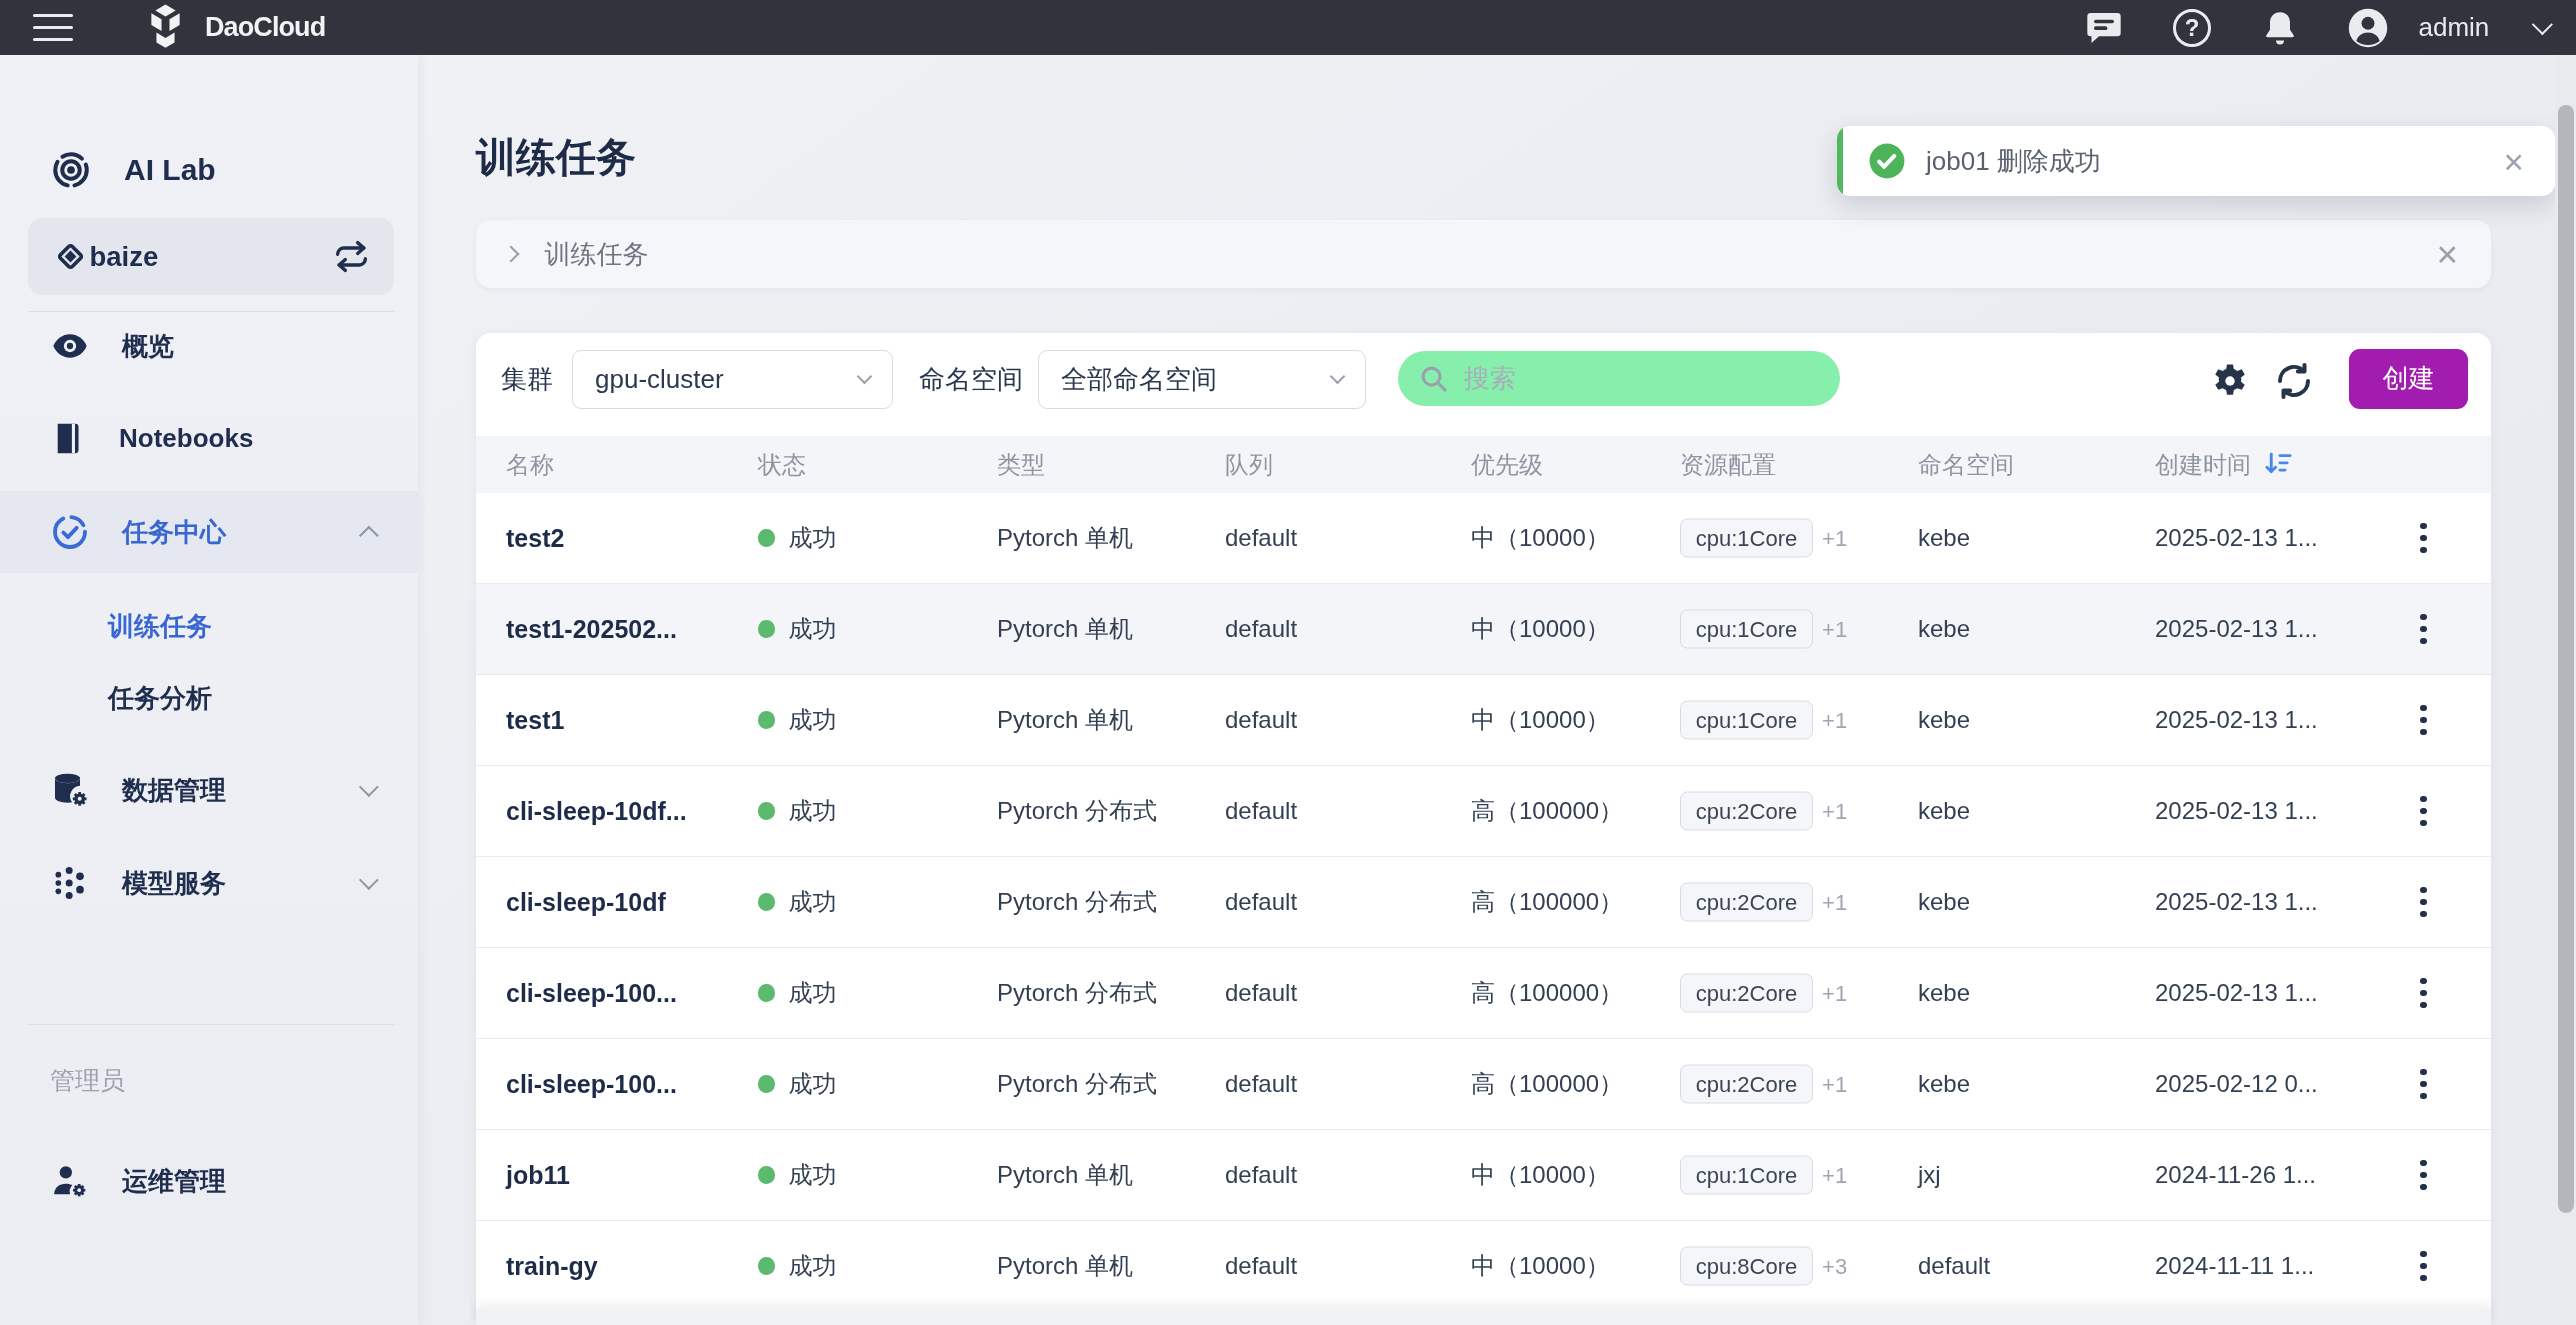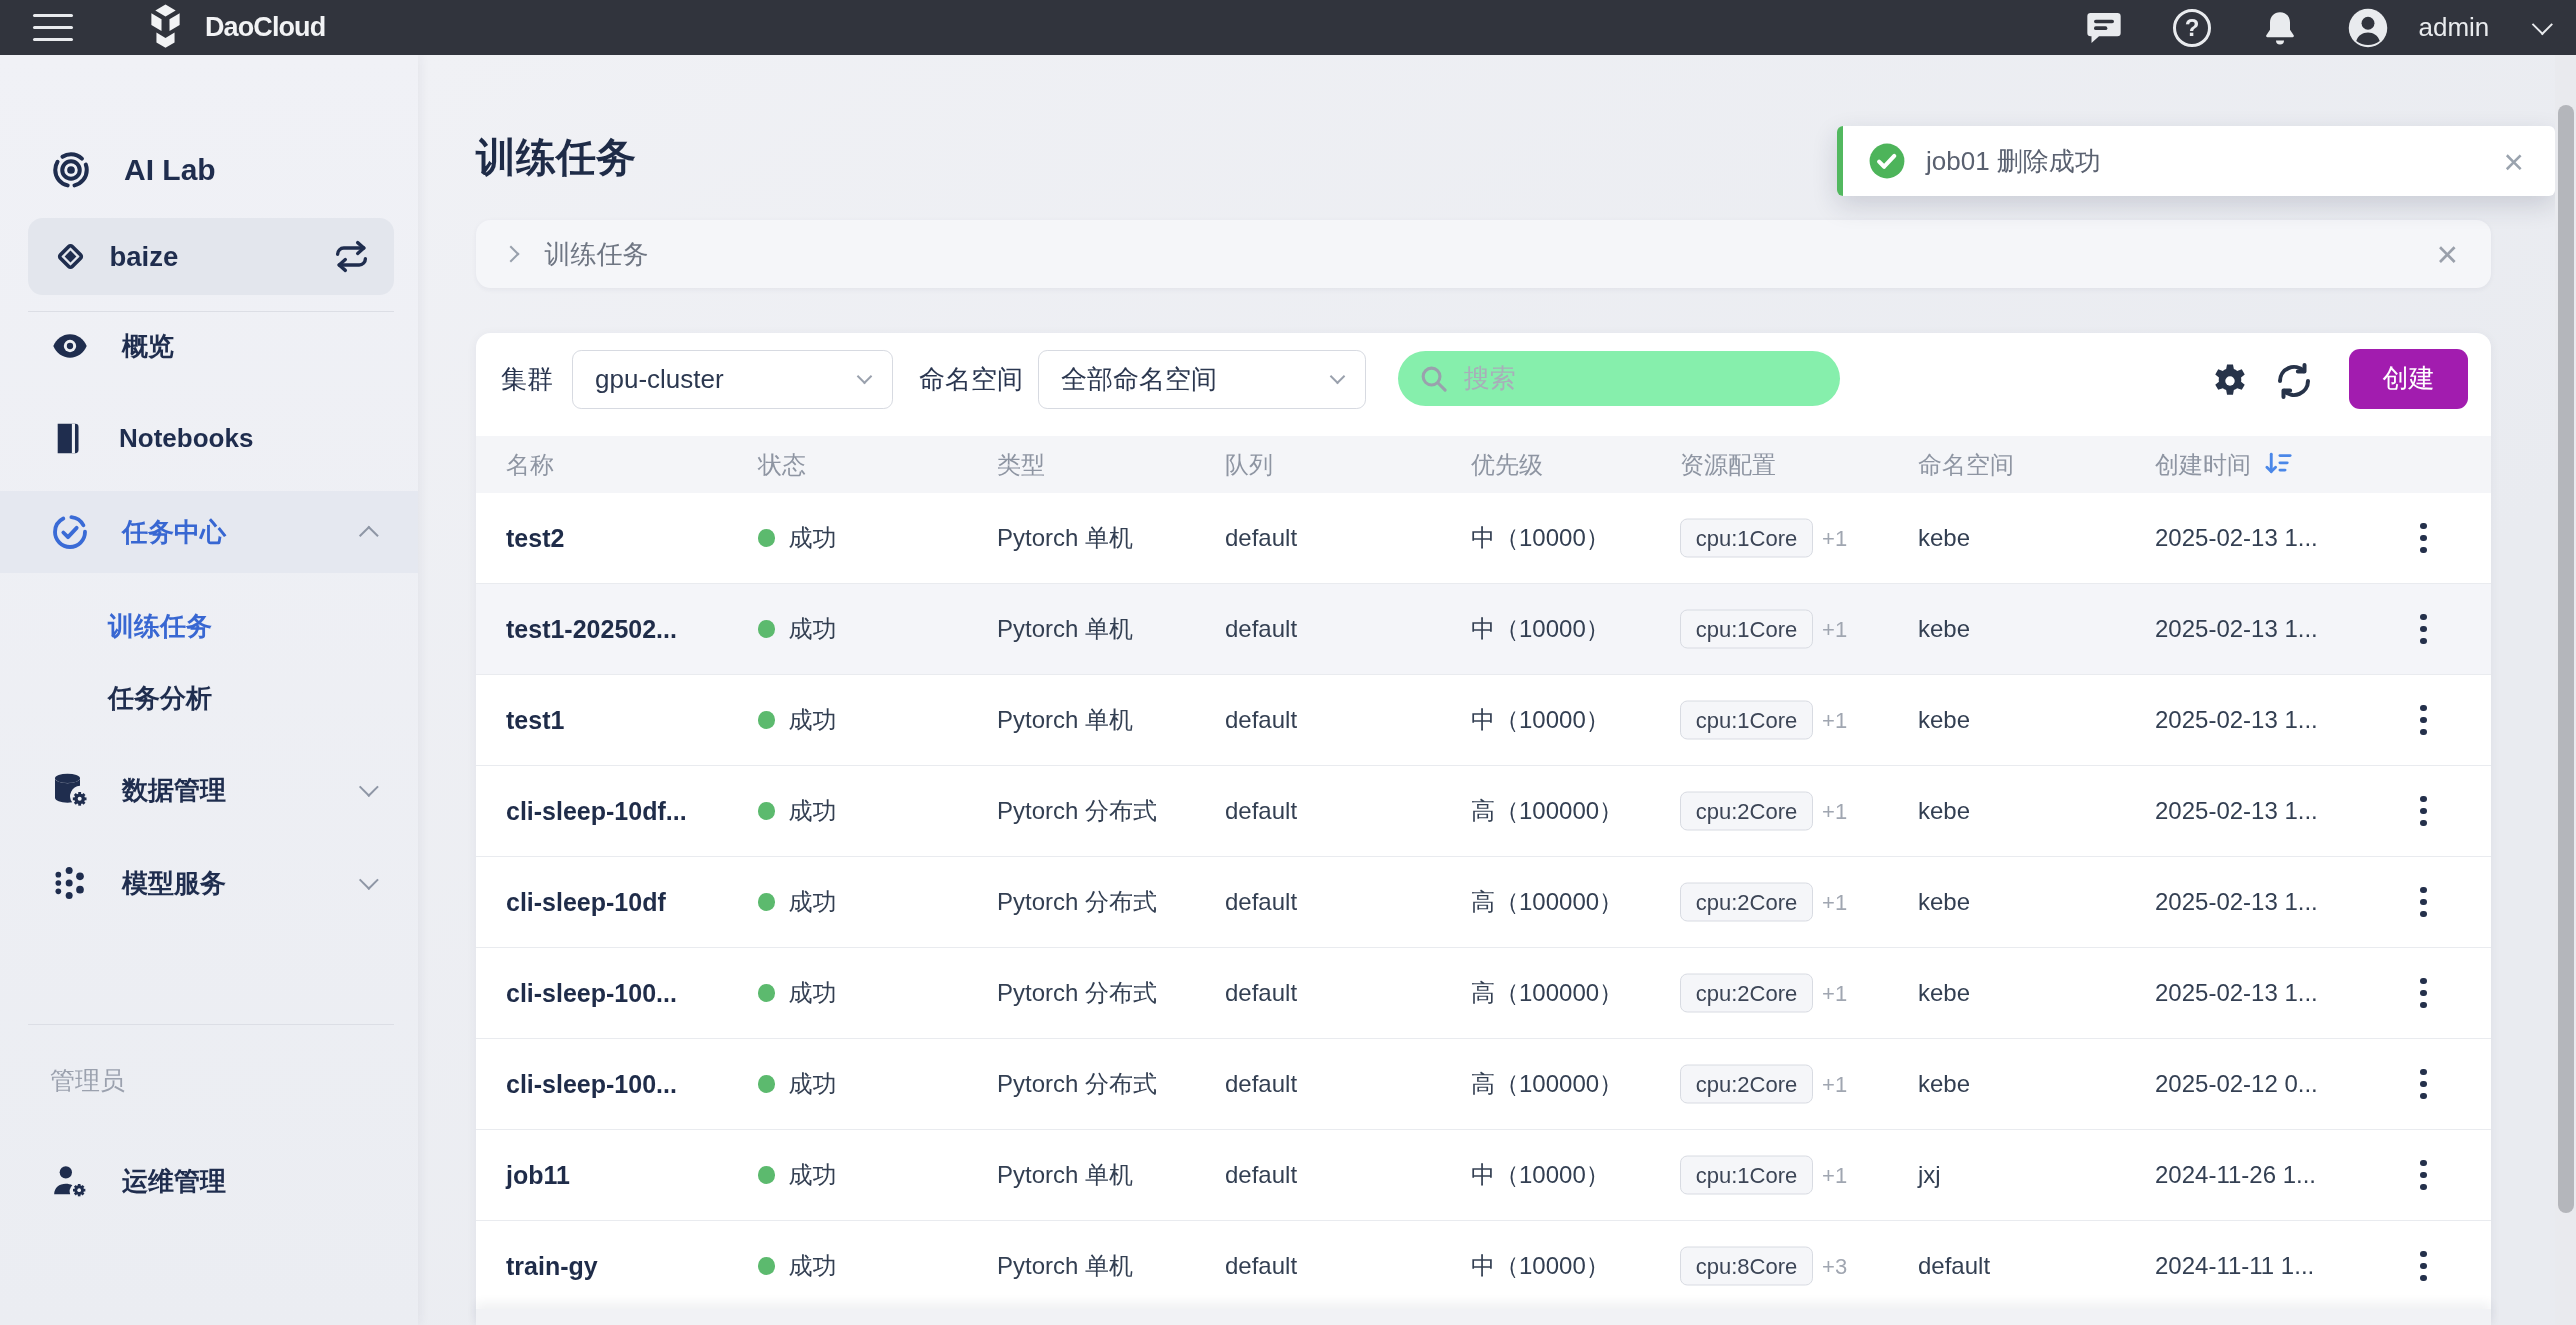--- a/index.html
+++ b/index.html
@@ -19,42 +19,42 @@
   .admin-name{color:#e9ebee;font-size:26px;margin-left:-16.5px}
   .chev{display:inline-block;width:14.7px;height:14.7px;border-right:2.7px solid #e9ebee;border-bottom:2.7px solid #e9ebee;transform:rotate(45deg);margin-top:-7.3px}
 
   
   .sidebar{position:absolute;left:0;top:55px;width:418px;height:1270px;background:linear-gradient(180deg,#f0f1f6 0%,#ebedf2 100%);box-shadow:2.7px 0 9.2px rgba(30,40,70,.05);z-index:20}
   .sb-row{position:absolute;left:0;width:100%;height:82px;display:flex;align-items:center;padding-left:50px;cursor:pointer}
   .sb-row .lbl{margin-left:32px;font-size:26px;font-weight:600;color:#1f2d4e}
   .sb-product{top:74px;height:82px;cursor:default}
   .sb-product .lbl{font-size:30px;font-weight:700}
   .workspace{position:absolute;left:27.5px;top:163px;width:366px;height:77px;background:#e3e6ed;border-radius:14.7px;display:flex;align-items:center;padding:0 24px;cursor:pointer}
-  .workspace .lbl{margin-left:21px;font-size:27.5px;font-weight:700;color:#1f2d4e}
+  .workspace .lbl{margin-left:1px;font-size:27.5px;font-weight:700;color:#1f2d4e}
   .workspace .swap{margin-left:auto}
   .sb-div{position:absolute;left:27.5px;width:366px;height:0.9px;background:#dcdee5}
   .sb-active-band{position:absolute;left:0;top:436px;width:418px;height:82px;background:#e5e8f0}
   .sb-row.blue .lbl{color:#3867d2}
   .sb-sub{padding-left:108px;height:66px}
   .sb-sub .lbl{margin-left:0;font-weight:600}
   .sb-chev{margin-left:auto;margin-right:42px;width:13.7px;height:13.7px;border-right:2.7px solid #8e96a5;border-bottom:2.7px solid #8e96a5}
   .sb-chev.up{transform:rotate(-135deg);margin-top:7.3px}
   .sb-chev.down{transform:rotate(45deg);margin-top:-7.3px}
   .admin-label{position:absolute;left:50px;top:1009px;font-size:25px;color:#9ba1ae}
 
   
   .main{position:absolute;left:418px;top:55px;width:2158px;height:1270px;background:linear-gradient(145deg,#f0f1f5 0%,#e9ebf0 70%)}
   .page-title{position:absolute;left:58px;top:75px;font-size:40px;font-weight:700;color:#1e2b47}
   .crumbbar{position:absolute;left:58px;top:165px;width:2015px;height:68px;background:#f5f6f9;border-radius:14.7px;display:flex;align-items:center;box-shadow:0 1.8px 5.5px rgba(30,40,70,.05)}
   .crumb-chev{margin-left:29px;width:12px;height:12px;border-right:2.7px solid #98a0ac;border-bottom:2.7px solid #98a0ac;transform:rotate(-45deg)}
   .crumb-label{margin-left:27.5px;font-size:26px;color:#6f7683}
   .crumb-close{margin-left:auto;margin-right:33px;font-size:37px;color:#9aa0ab;cursor:pointer;line-height:1}
 
   
-  .toast{position:absolute;left:1837px;top:126px;width:718px;height:70px;background:#fff;border-radius:6px;box-shadow:0 9.2px 26px rgba(30,40,70,.16);display:flex;align-items:center;z-index:70;overflow:hidden}
+  .toast{position:absolute;left:1837px;top:126px;width:718px;height:70px;background:#fff;border-radius:13px;box-shadow:0 9.2px 26px rgba(30,40,70,.16);display:flex;align-items:center;z-index:70;overflow:hidden}
   .toast::before{content:"";position:absolute;left:0;top:0;bottom:0;width:6.4px;background:#52b85f}
   .toast-msg{margin-left:20px;font-size:26px;color:#5a6170}
   .toast-close{margin-left:auto;margin-right:31px;font-size:35px;color:#9aa3ae;cursor:pointer;line-height:1}
 
   
   .card{position:absolute;left:58px;top:278px;width:2015px;height:992px;background:#fff;border-radius:14.7px 14.7px 0 0;box-shadow:0 2.7px 11px rgba(30,40,70,.06)}
   .filters{position:absolute;left:0;top:0;width:100%;height:103px}
   .f-label{position:absolute;top:46px;transform:translateY(-50%);font-size:26px;color:#2a3650}
   .select{position:absolute;top:16.5px;height:59px;background:#fff;border:1.8px solid #d7dae1;border-radius:9.2px;display:flex;align-items:center;padding:6px 22px;cursor:pointer}
   .select .val{font-size:26px;color:#2c3850}

